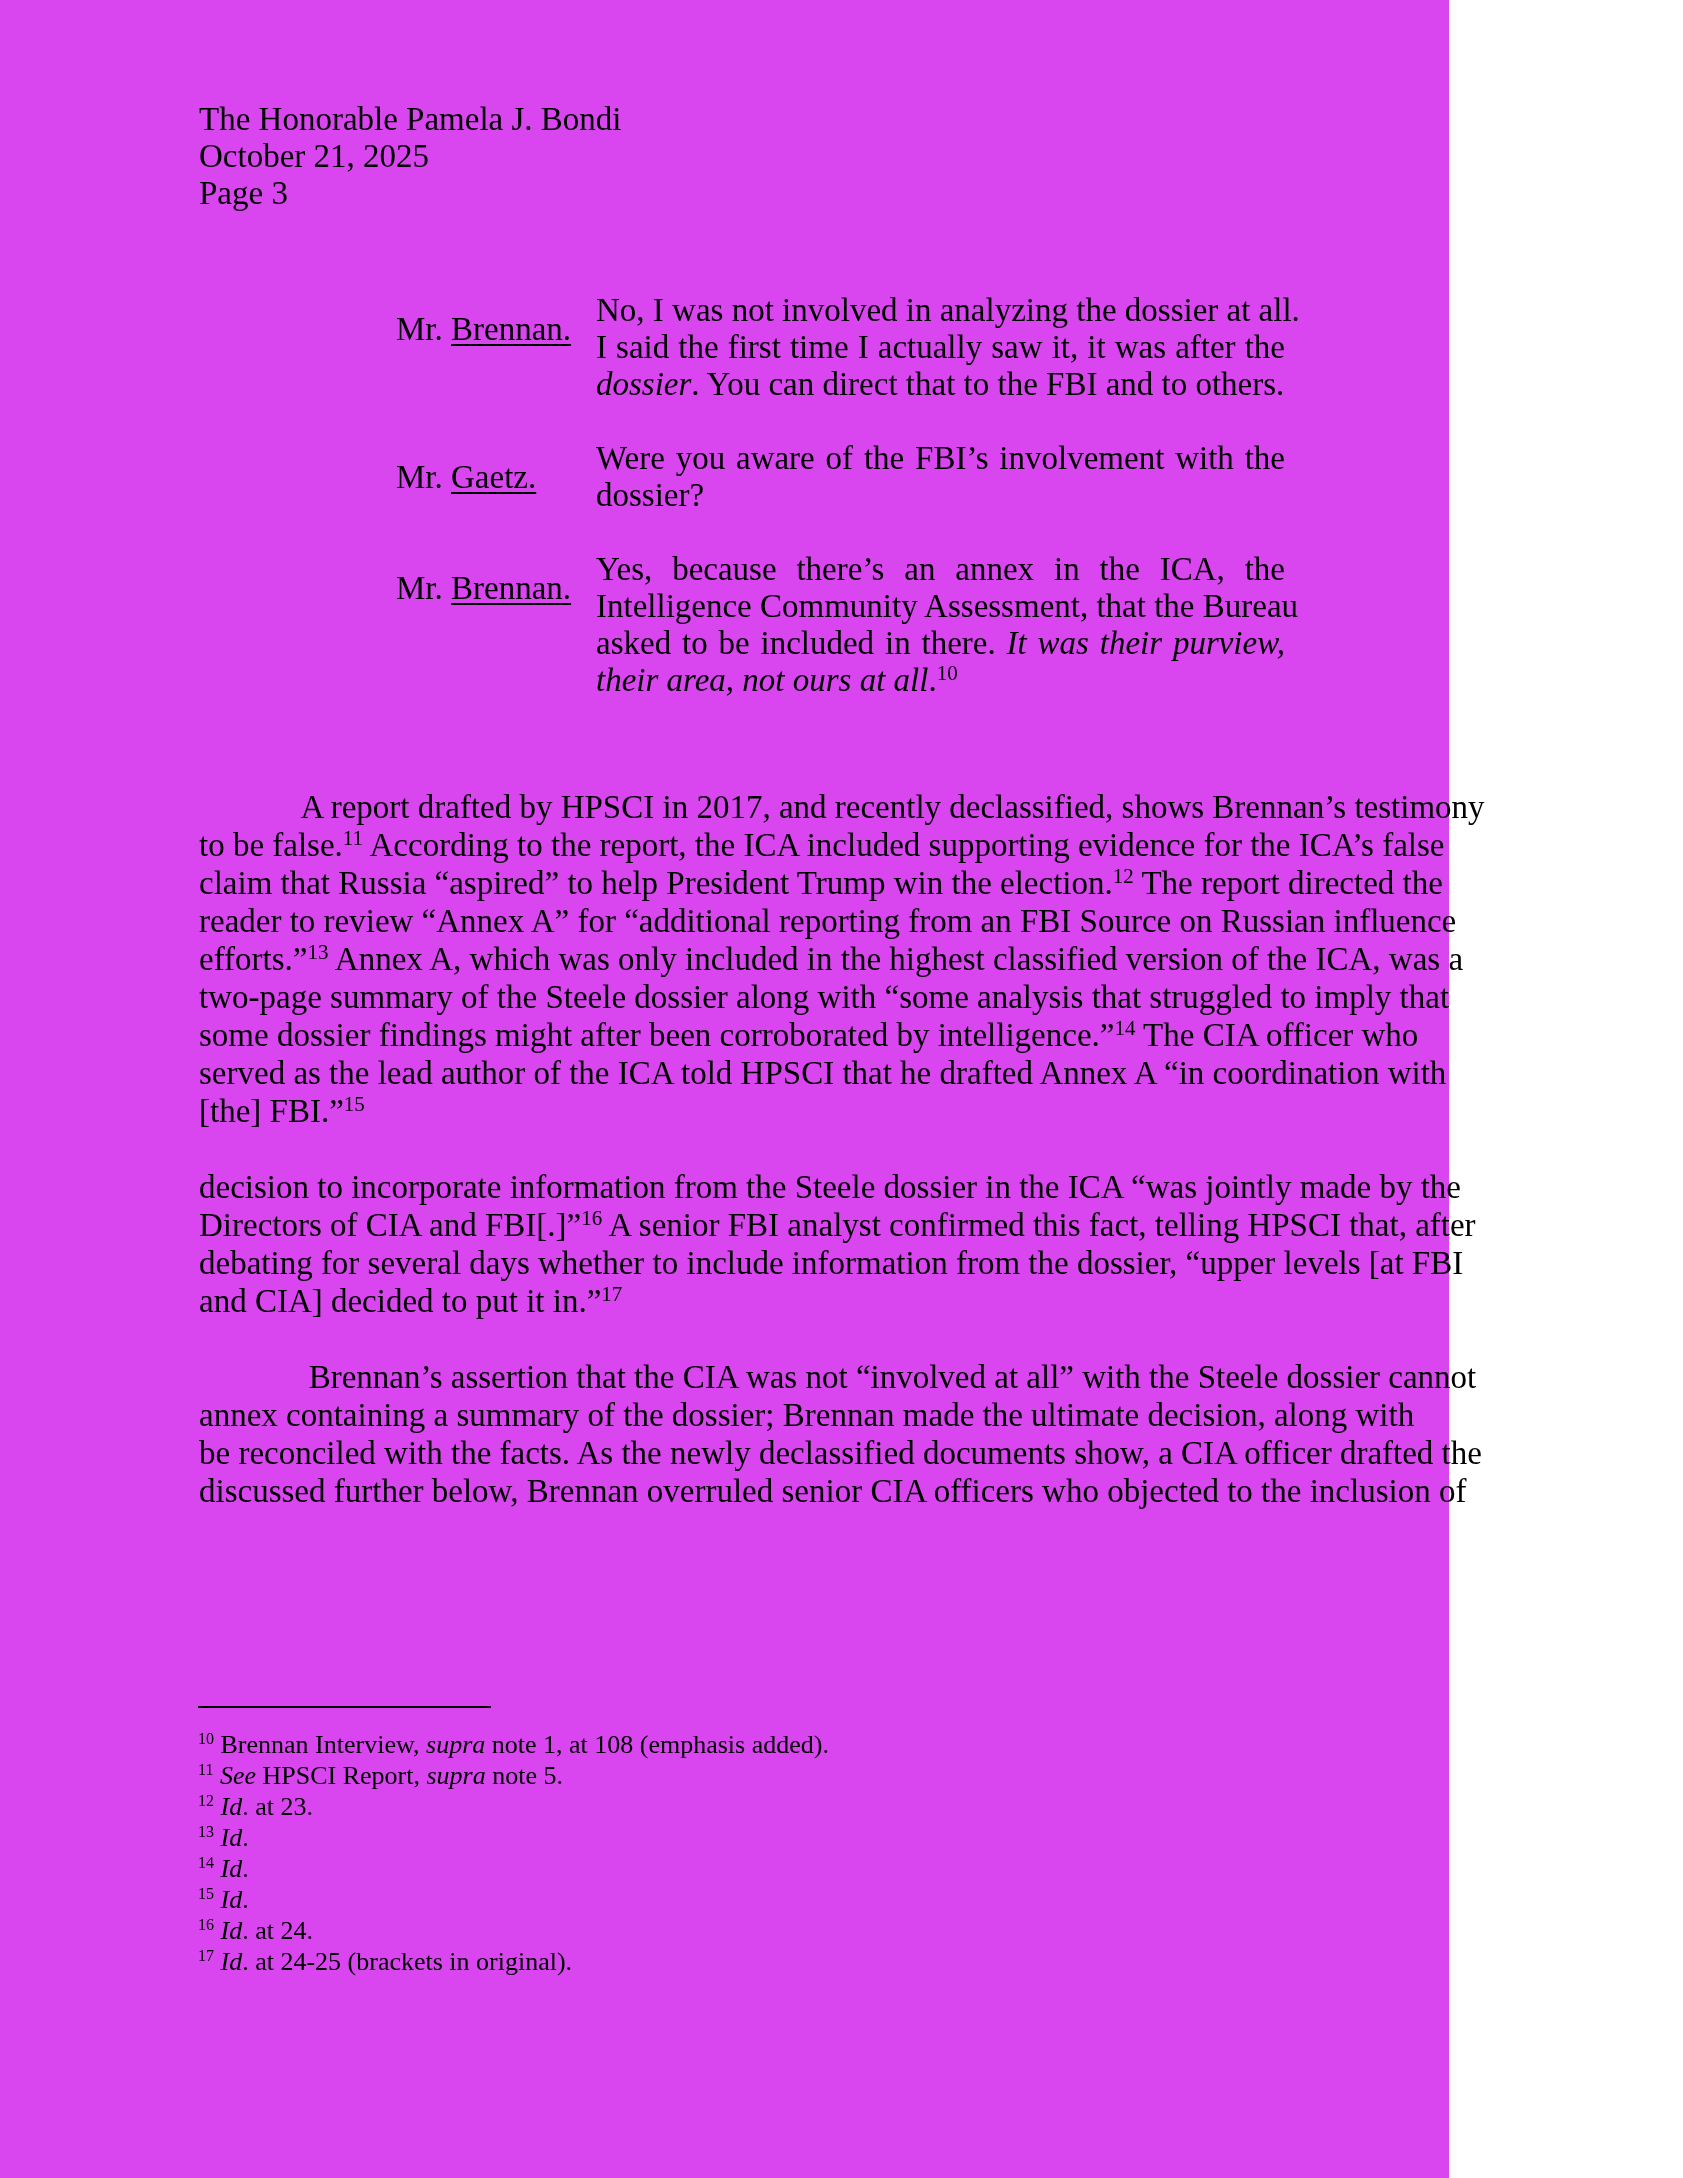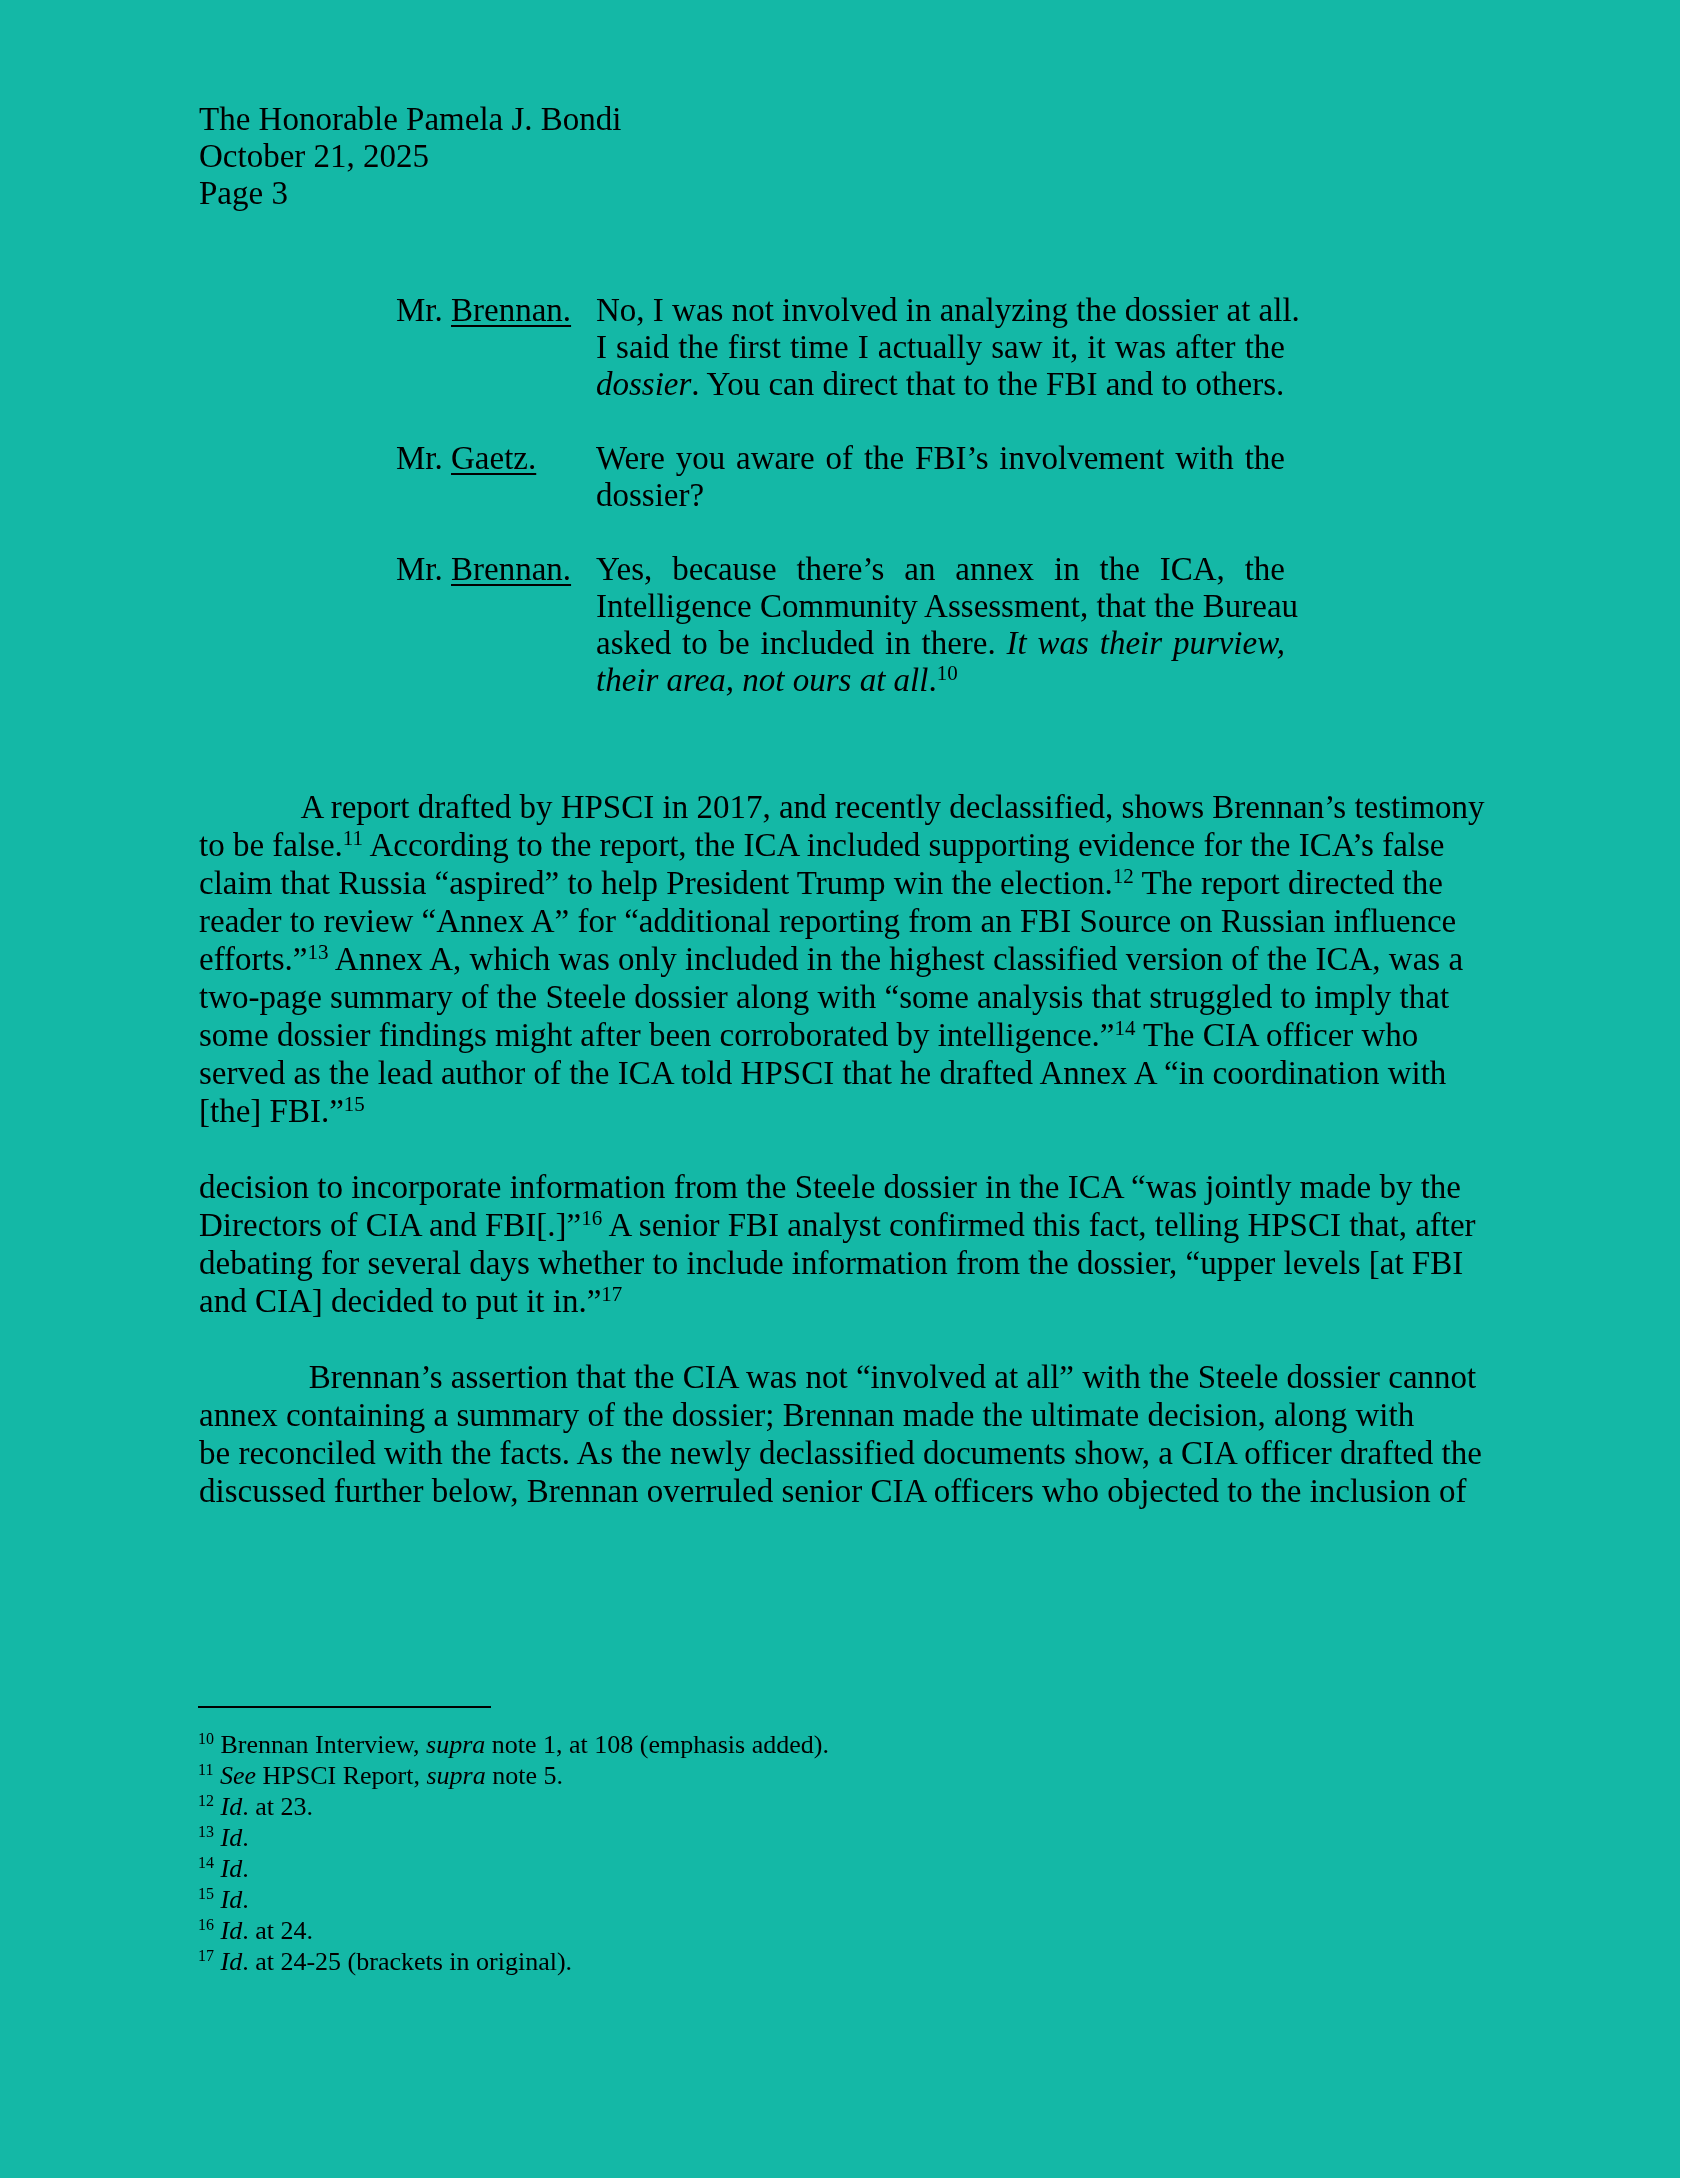--- a/index.html
+++ b/index.html
@@ -1,24 +1,24 @@
 <!DOCTYPE html>
 <html><head>
 <meta charset="utf-8">
 <style>
   html, body { margin: 0; padding: 0; background: #ffffff; }
   body { width: 1683px; height: 2178px; position: relative; overflow: hidden; color: #000000; font-family: "Liberation Serif", "DejaVu Serif", serif; }
-  .page { position: absolute; left: 0; top: 0; width: 1680px; height: 2178px; background: #14b8a6; }
+  .page { position: absolute; left: 0; top: 0; width: 1449px; height: 2178px; background: #d946ef; }
 
   .header { position: absolute; left: 199px; top: 101px; font-size: 33px; line-height: 37px; }
   .header .hline { white-space: nowrap; }
 
   .transcript { position: absolute; left: 396px; top: 292px; width: 889px; font-size: 33px; line-height: 37px; }
   .exchange { display: flex; margin-bottom: 37px; }
-  .speaker { width: 200px; flex: 0 0 200px; white-space: nowrap; }
+  .speaker { width: 200px; flex: 0 0 200px; white-space: nowrap; margin-top: 19px; }
   .speaker .u { text-decoration: underline; text-underline-offset: 4px; text-decoration-thickness: 1.5px; }
   .answer { width: 689px; }
   .tline { display: block; white-space: nowrap; text-align: justify; text-align-last: justify; }
   .tline.last { text-align-last: left; }
 
   .body-text { position: absolute; left: 199px; top: 788px; width: 1287px; font-size: 33px; line-height: 38px; }
   .para { margin-bottom: 38px; }
   .bline { display: block; white-space: nowrap; }
   .bline.indent { padding-left: 100px; text-align: center; }
 

